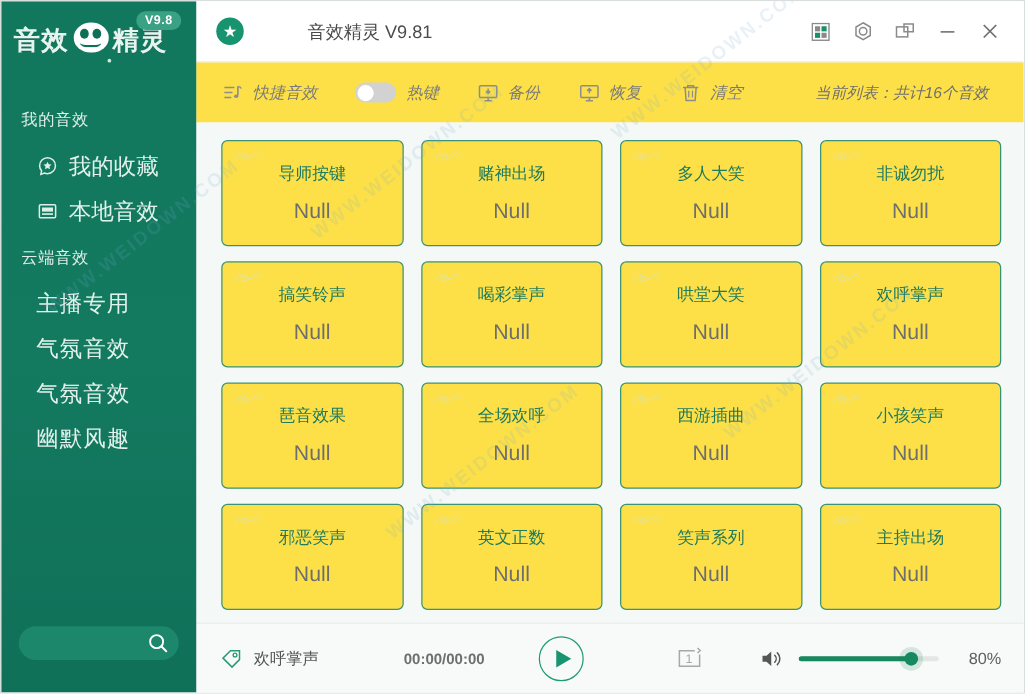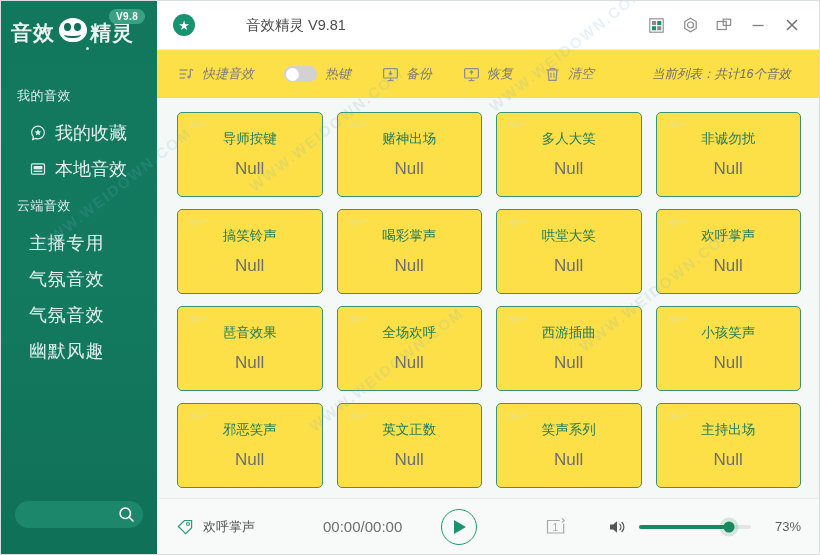--- a/index.html
+++ b/index.html
@@ -302,24 +302,25 @@
   }
   .now-title {
     font-size: 13px;
     color: #555555;
     width: 112px;
     white-space: nowrap;
     overflow: hidden;
     text-overflow: ellipsis;
   }
   .time-text {
-    font-size: 15px;
+    font-size: 12px;
     color: #6e6e6e;
     margin-left: 8px;
     white-space: nowrap;
+    font-weight: bold;
   }
   .play-btn {
     width: 36px; height: 36px;
     border-radius: 50%;
     border: 1.6px solid #1f9a74;
     display: inline-flex;
     align-items: center;
     justify-content: center;
     cursor: pointer;
     margin: 0 auto;
@@ -779,21 +780,21 @@
           <svg width="20" height="18" viewBox="0 0 20 18">
             <path d="M2 6.6h3.2L9 3.2v11.6L5.2 11.4H2z" fill="#555555"></path>
             <path d="M11.8 6.2a4 4 0 0 1 0 5.6" fill="none" stroke="#555555" stroke-width="1.2" stroke-linecap="round"></path>
             <path d="M13.9 4.3a6.6 6.6 0 0 1 0 9.4" fill="none" stroke="#555555" stroke-width="1.2" stroke-linecap="round"></path>
           </svg>
         </span>
         <span class="vol-track">
           <span class="vol-fill"></span>
           <span class="vol-knob"></span>
         </span>
-        <span class="vol-pct">73%</span>
+        <span class="vol-pct">80%</span>
       </span>
     </div>
 
   </div>
 
   <div class="wm" style="left:18px; top:180px;">WWW.WEIDOWN.COM</div>
   <div class="wm" style="left:230px; top:120px;">WWW.WEIDOWN.COM</div>
   <div class="wm" style="left:470px; top:40px;">WWW.WEIDOWN.COM</div>
   <div class="wm" style="left:560px; top:280px;">WWW.WEIDOWN.COM</div>
   <div class="wm" style="left:290px; top:360px;">WWW.WEIDOWN.COM</div>

